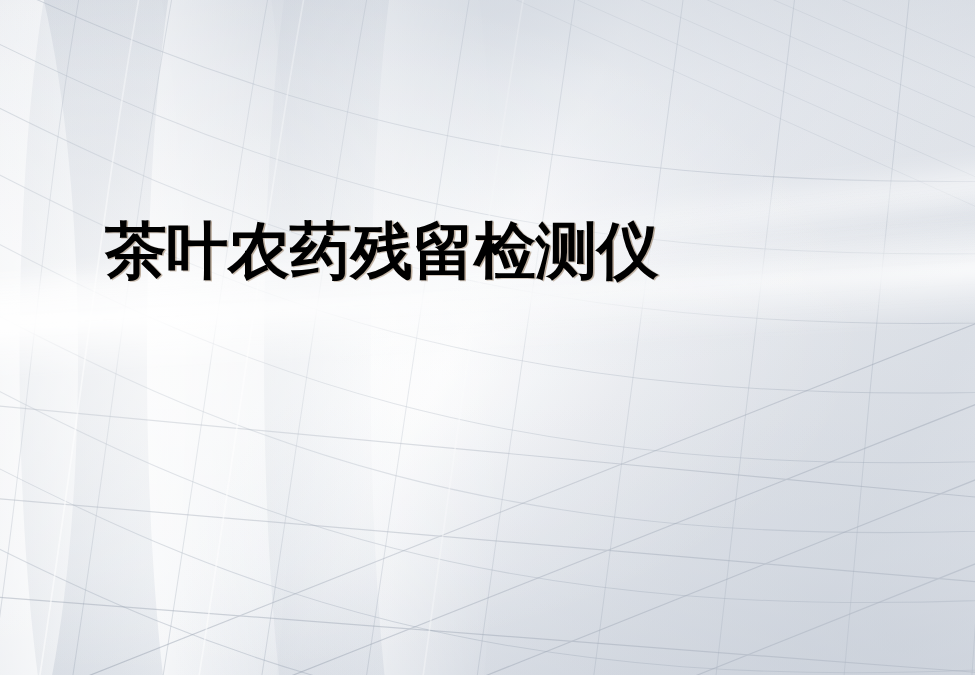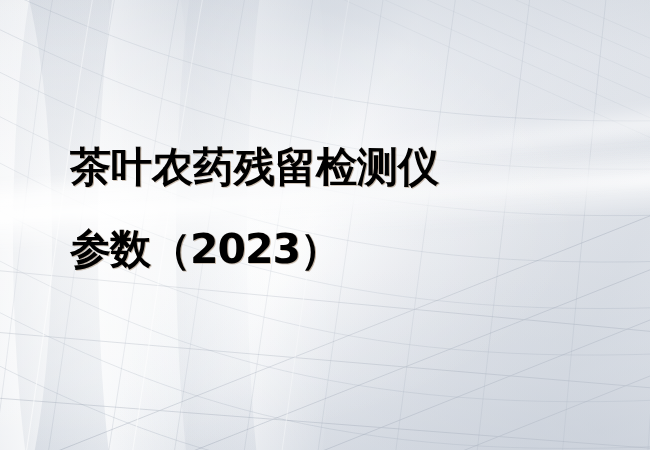--- a/index.html
+++ b/index.html
@@ -188,16 +188,15 @@
       </g>
     </svg>
   </div>
 
   <div class="sweep2"></div>
   <div class="sweep"></div>
   <div class="vig"></div>
 
   <div class="title">
     <span class="line line1">茶叶农药残留检测仪</span>
-    <span class="line line2">参数（2023）</span>
   </div>
 
 </div>
 
 </body></html>

